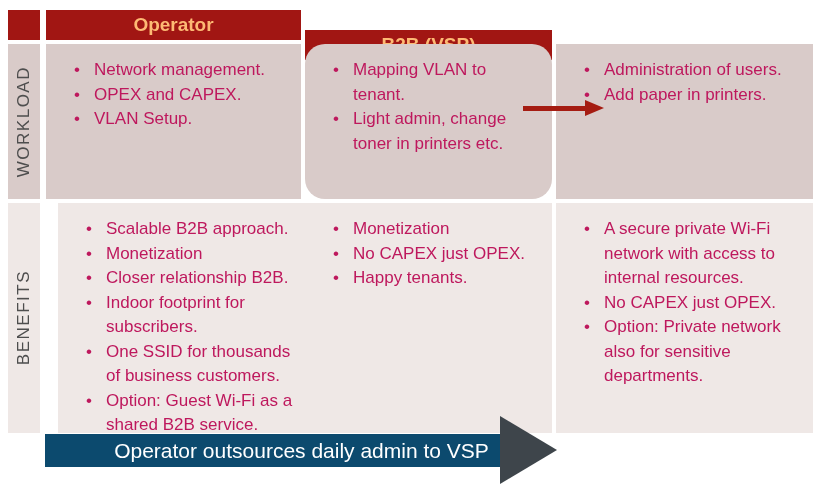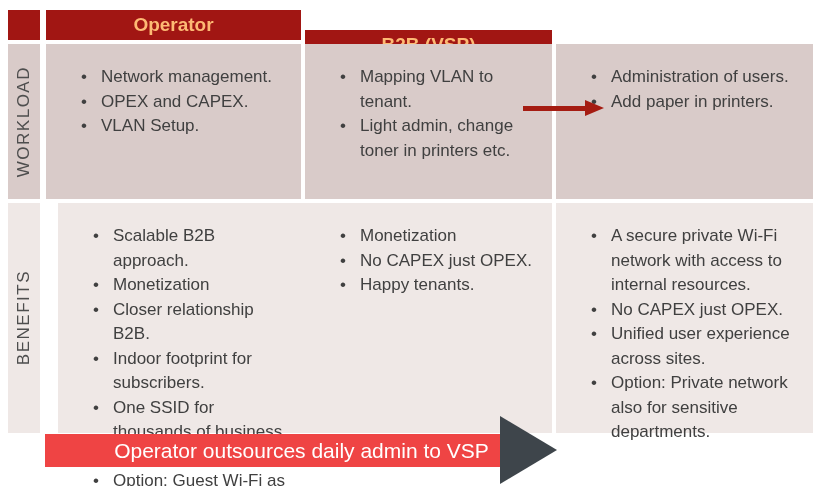--- a/index.html
+++ b/index.html
@@ -13,34 +13,34 @@
     display:flex;align-items:center;justify-content:center;
   }
   .wl-bg{background:#D9CBC9;}
   .bn-bg{background:#EFE8E6;}
   .rowlabel{display:flex;align-items:center;justify-content:center;}
   .vtext{
     writing-mode:vertical-rl;transform:rotate(180deg);
     font-size:17px;color:#4E4E4E;letter-spacing:1.5px;white-space:nowrap;
   }
   ul.blist{
-    margin:15px;padding:6px 4px 0 18px;list-style:none;
-    font-size:17px;line-height:24.5px;color:#404040;
+    margin:8px;padding:6px 4px 0 18px;list-style:none;
+    font-size:17px;line-height:24.5px;color:#be185d;
   }
   ul.blist li{position:relative;padding-left:22px;}
   ul.blist li::before{content:"\2022";position:absolute;left:2px;top:0;}
   ul.blist b{font-weight:normal;}
   .red-arrow{position:absolute;left:523px;top:100px;width:81px;height:17px;}
   .red-arrow .shaft{position:absolute;left:0;top:6px;width:62px;height:5px;background:#A51C12;}
   .red-arrow .head{
     position:absolute;left:62px;top:0;width:0;height:0;
     border-left:19px solid #A51C12;border-top:8.5px solid transparent;border-bottom:8.5px solid transparent;
   }
   .banner-body{
-    position:absolute;left:45px;top:434px;width:455px;height:33px;background:#ef4444;
+    position:absolute;left:45px;top:434px;width:455px;height:33px;background:#0c4a6e;
     display:flex;align-items:center;justify-content:center;
     padding-left:58px;box-sizing:border-box;
     color:#ffffff;font-size:21px;white-space:nowrap;
   }
   .banner-head{
     position:absolute;left:500px;top:416px;width:0;height:0;
     border-left:57px solid #3E454B;border-top:34px solid transparent;border-bottom:34px solid transparent;
   }
 </style>
 </head>
@@ -55,21 +55,21 @@
   <div class="cell wl-bg rowlabel" style="left:8px;top:44px;width:32px;height:155px;">
     <span class="vtext">WORKLOAD</span>
   </div>
   <div class="cell wl-bg" style="left:46px;top:44px;width:255px;height:155px;">
     <ul class="blist">
         <li>Network management.</li>
         <li>OPEX and CAPEX.</li>
         <li>VLAN Setup.</li>
       </ul>
   </div>
-  <div class="cell wl-bg" style="left:305px;top:44px;width:247px;height:155px;">
+  <div class="cell wl-bg" style="left:305px;top:44px;width:247px;height:155px;border-radius:20px;">
     <ul class="blist">
         <li>Mapping VLAN to tenant.</li>
         <li>Light admin, change toner in printers etc.</li>
       </ul>
   </div>
   <div class="cell wl-bg" style="left:556px;top:44px;width:257px;height:155px;">
     <ul class="blist">
         <li>Administration of users.</li>
         <li>Add paper in printers.</li>
       </ul>
@@ -97,21 +97,20 @@
     <ul class="blist">
         <li>Monetization</li>
         <li>No CAPEX just OPEX.</li>
         <li>Happy tenants.</li>
       </ul>
   </div>
   <div class="cell bn-bg" style="left:556px;top:203px;width:257px;height:230px;">
     <ul class="blist">
         <li>A secure private Wi-Fi network with access to internal resources.</li>
         <li>No CAPEX just OPEX.</li>
-        <li>Unified user experience across sites.</li>
         <li><b>Option:</b> Private network also for sensitive departments.</li>
       </ul>
   </div>
 
   <div class="banner-body">
     <span>Operator outsources daily admin to VSP</span>
   </div>
   <div class="banner-head"></div>
 
 </div>

